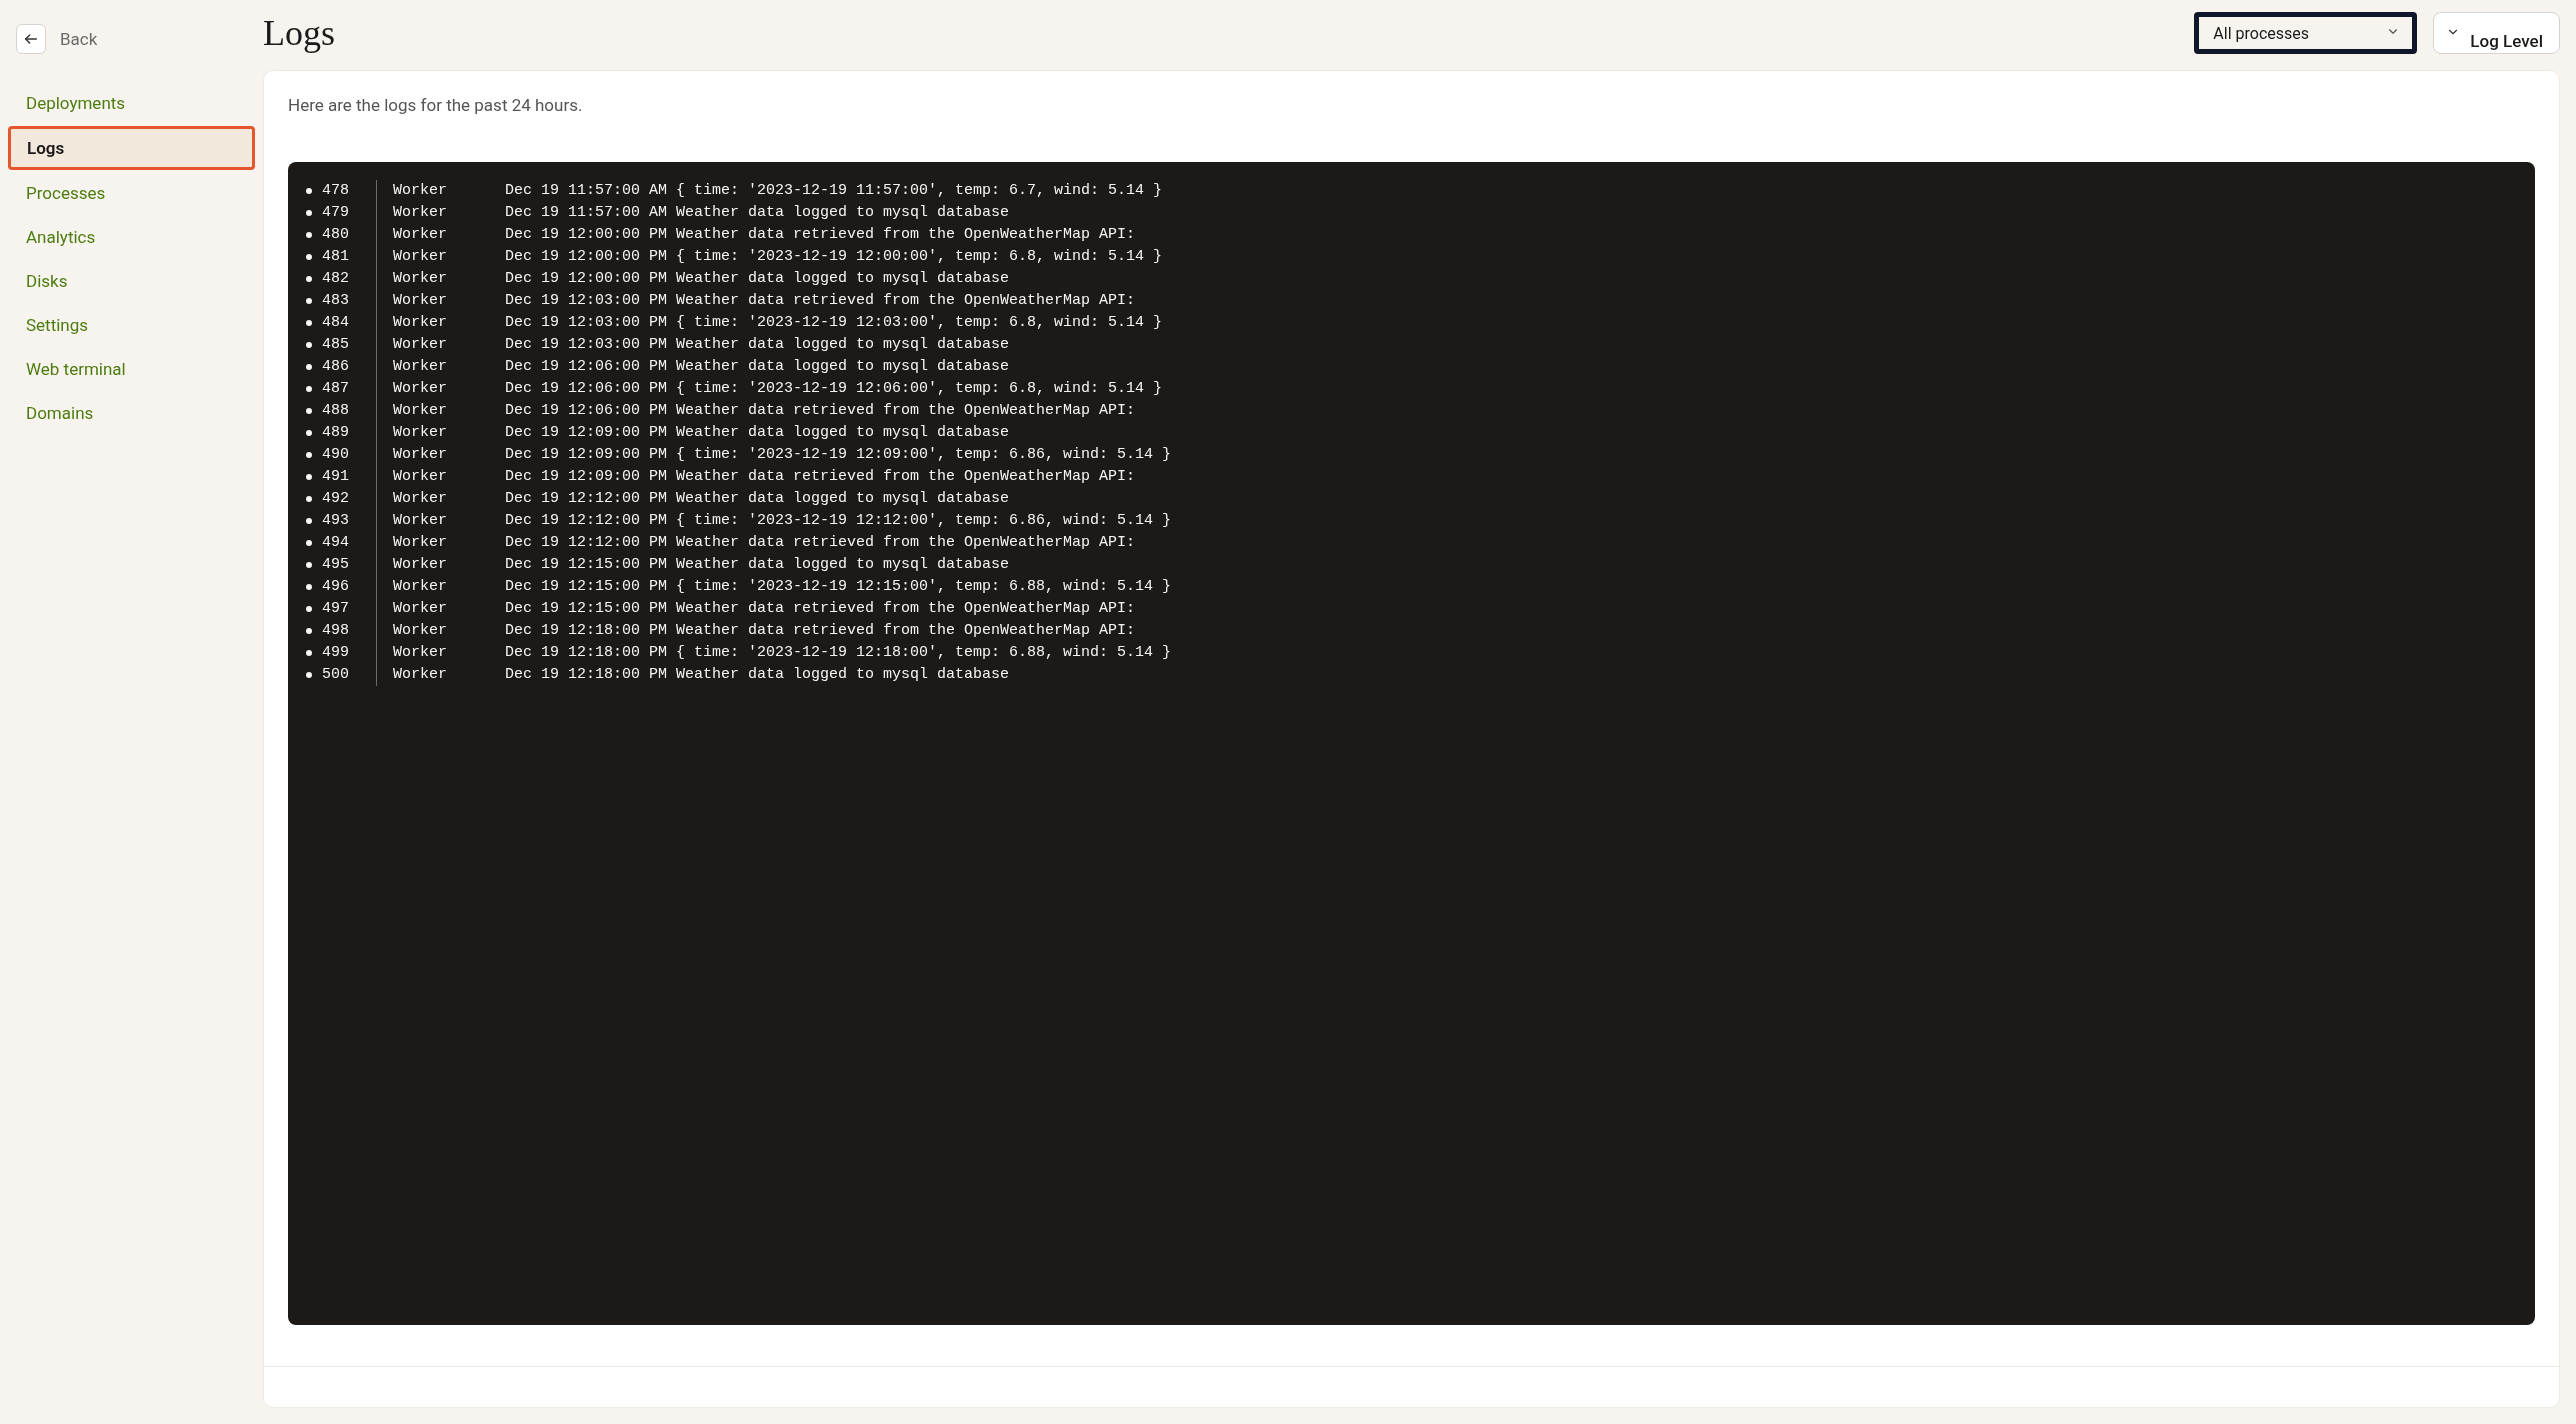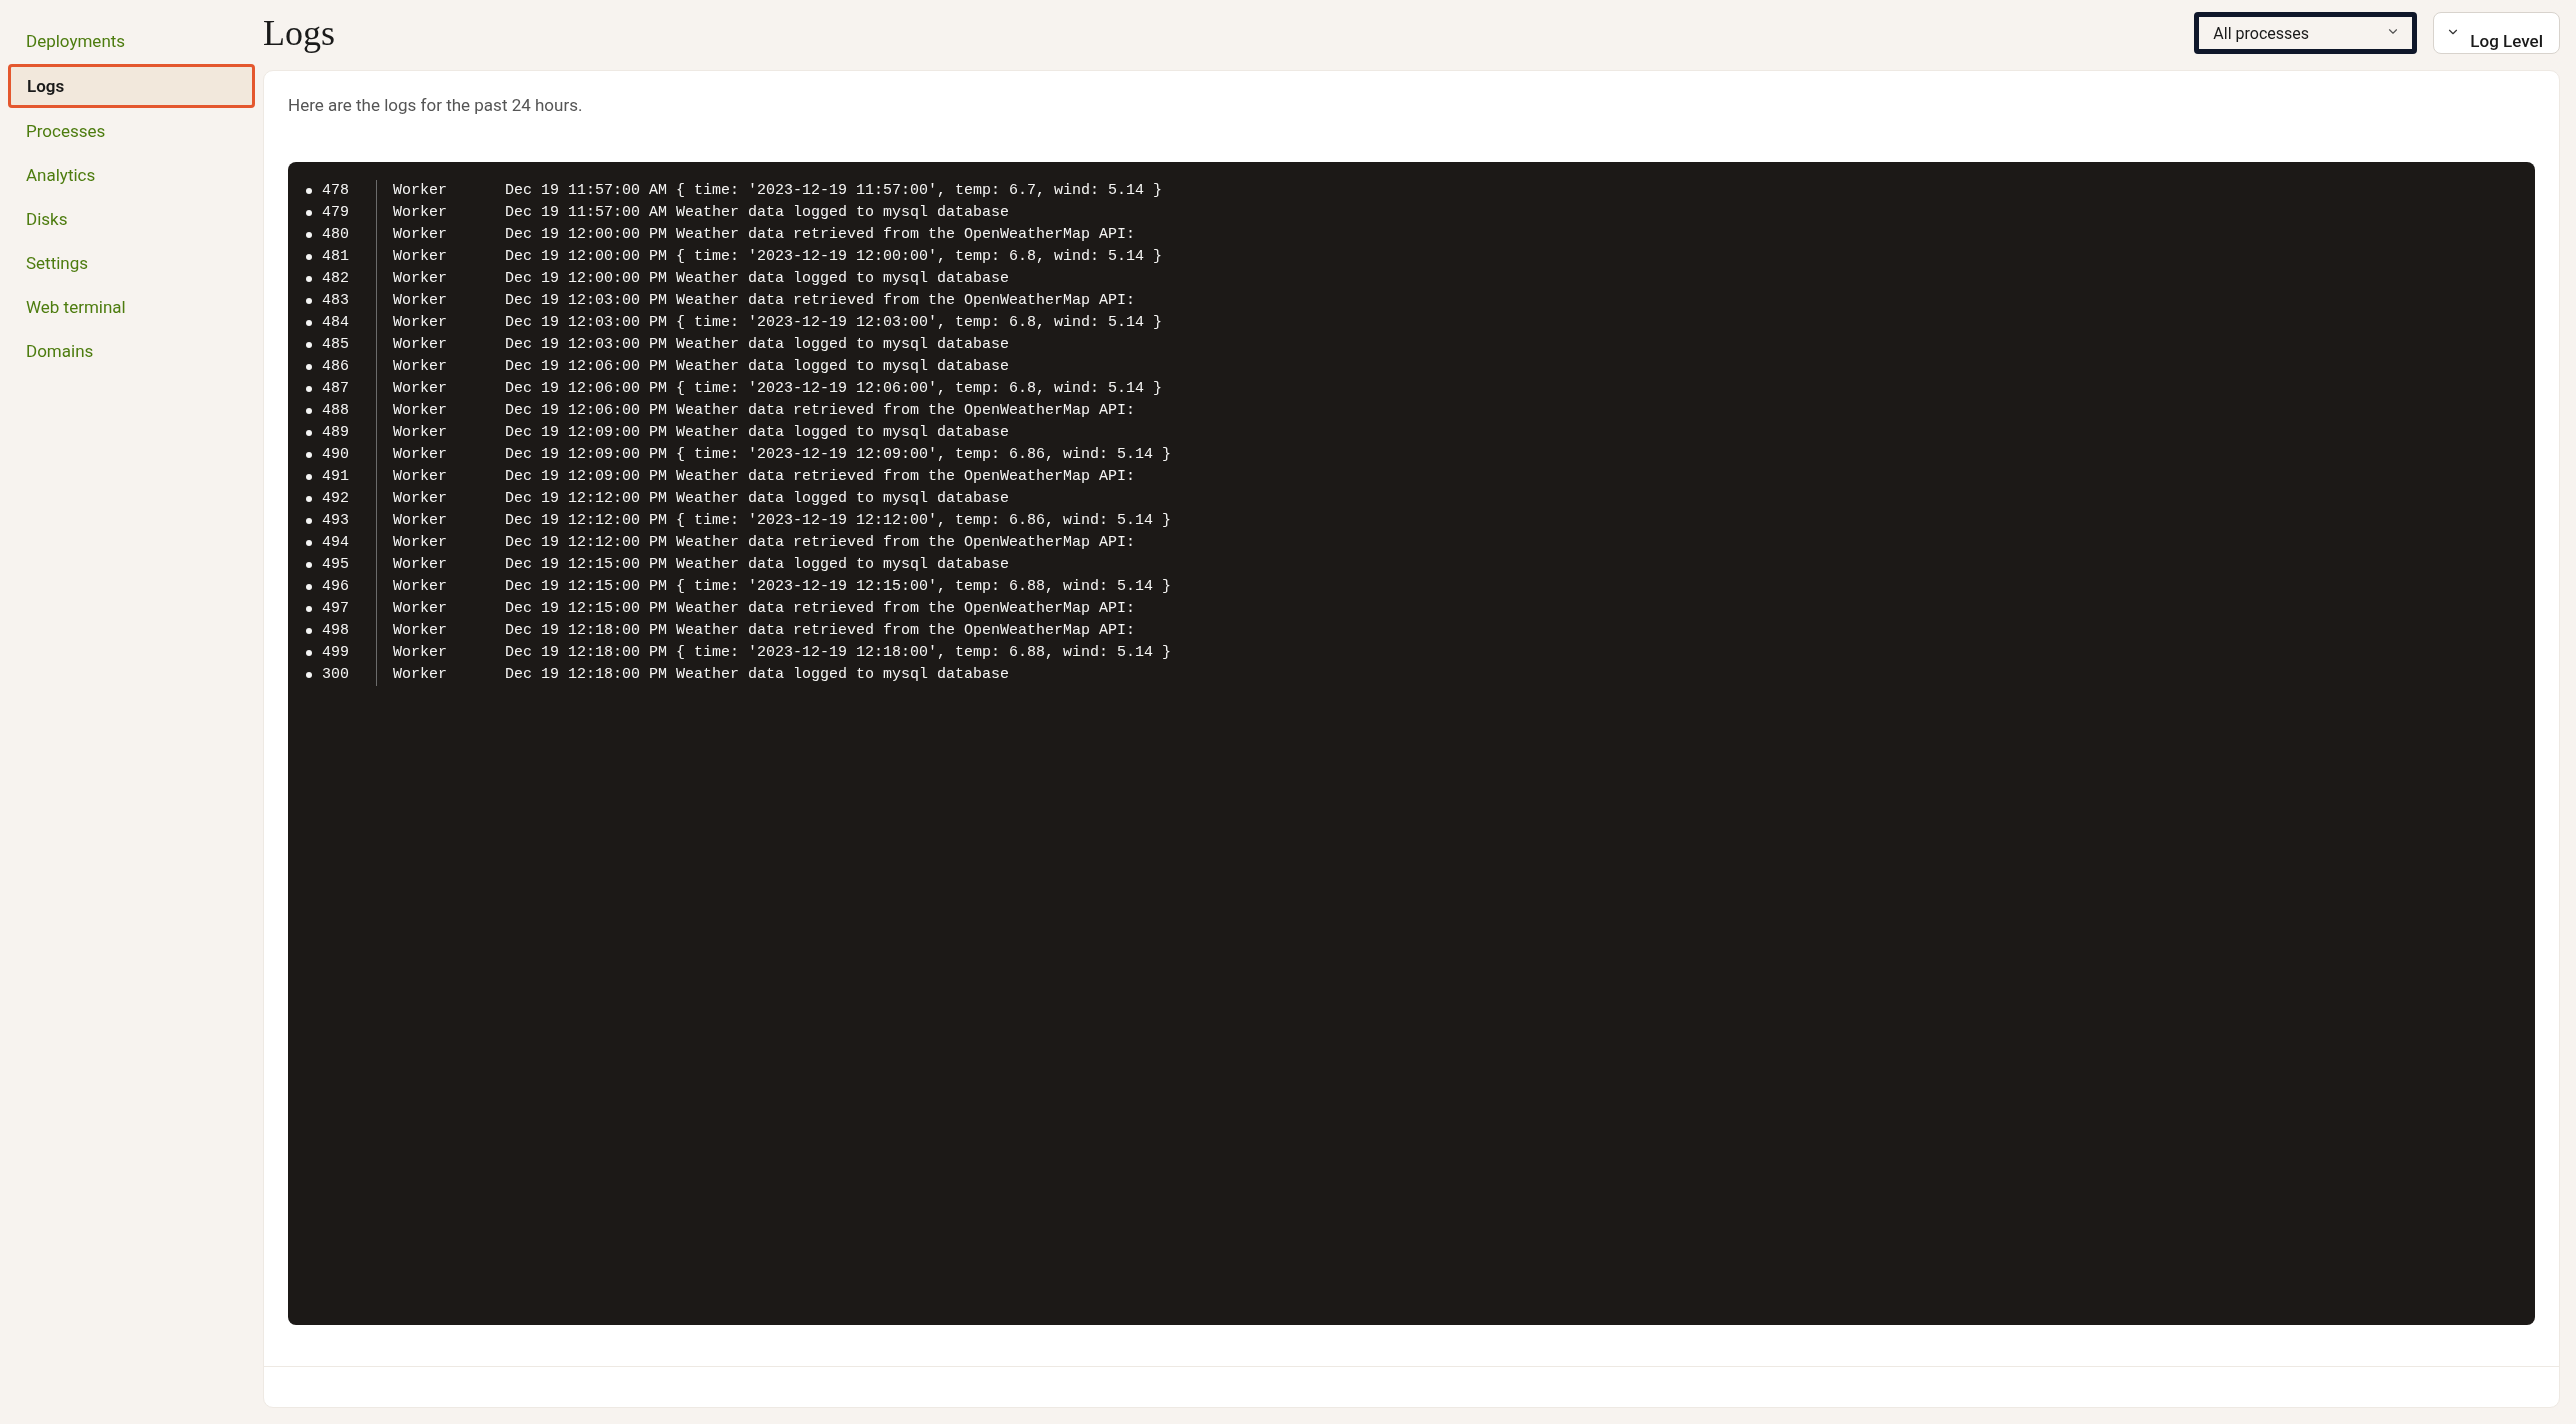--- a/index.html
+++ b/index.html
@@ -169,20 +169,29 @@
   .toggle .knob {
     width: 20px; height: 20px; border-radius: 50%; background: #fff;
     position: absolute; top: 3px; right: 3px;
   }
 </style>
 </head>
 <body>
 
 <div class="app">
   <aside class="sidebar">
+    <div class="back-btn">
+      <span class="back-icon-box">
+        <svg width="16" height="16" viewBox="0 0 24 24" fill="none" stroke="#333" stroke-width="2.2" stroke-linecap="round" stroke-linejoin="round">
+            <line x1="20" y1="12" x2="4" y2="12"></line>
+            <polyline points="10 18 4 12 10 6"></polyline>
+          </svg>
+      </span>
+      <span class="back-label">Back</span>
+    </div>
     <nav class="nav" id="nav">
         <div class="nav-item">Deployments</div>
         <div class="nav-item active">Logs</div>
         <div class="nav-item">Processes</div>
         <div class="nav-item">Analytics</div>
         <div class="nav-item">Disks</div>
         <div class="nav-item">Settings</div>
         <div class="nav-item">Web terminal</div>
         <div class="nav-item">Domains</div>
       </nav>
@@ -232,21 +241,21 @@
             <div class="log-row"><span class="dot"></span><span class="lineno">490</span><span class="vline"></span><span class="proc">Worker</span><span class="ts">Dec 19 12:09:00 PM</span><span class="msg">{ time: '2023-12-19 12:09:00', temp: 6.86, wind: 5.14 }</span></div>
             <div class="log-row"><span class="dot"></span><span class="lineno">491</span><span class="vline"></span><span class="proc">Worker</span><span class="ts">Dec 19 12:09:00 PM</span><span class="msg">Weather data retrieved from the OpenWeatherMap API:</span></div>
             <div class="log-row"><span class="dot"></span><span class="lineno">492</span><span class="vline"></span><span class="proc">Worker</span><span class="ts">Dec 19 12:12:00 PM</span><span class="msg">Weather data logged to mysql database</span></div>
             <div class="log-row"><span class="dot"></span><span class="lineno">493</span><span class="vline"></span><span class="proc">Worker</span><span class="ts">Dec 19 12:12:00 PM</span><span class="msg">{ time: '2023-12-19 12:12:00', temp: 6.86, wind: 5.14 }</span></div>
             <div class="log-row"><span class="dot"></span><span class="lineno">494</span><span class="vline"></span><span class="proc">Worker</span><span class="ts">Dec 19 12:12:00 PM</span><span class="msg">Weather data retrieved from the OpenWeatherMap API:</span></div>
             <div class="log-row"><span class="dot"></span><span class="lineno">495</span><span class="vline"></span><span class="proc">Worker</span><span class="ts">Dec 19 12:15:00 PM</span><span class="msg">Weather data logged to mysql database</span></div>
             <div class="log-row"><span class="dot"></span><span class="lineno">496</span><span class="vline"></span><span class="proc">Worker</span><span class="ts">Dec 19 12:15:00 PM</span><span class="msg">{ time: '2023-12-19 12:15:00', temp: 6.88, wind: 5.14 }</span></div>
             <div class="log-row"><span class="dot"></span><span class="lineno">497</span><span class="vline"></span><span class="proc">Worker</span><span class="ts">Dec 19 12:15:00 PM</span><span class="msg">Weather data retrieved from the OpenWeatherMap API:</span></div>
             <div class="log-row"><span class="dot"></span><span class="lineno">498</span><span class="vline"></span><span class="proc">Worker</span><span class="ts">Dec 19 12:18:00 PM</span><span class="msg">Weather data retrieved from the OpenWeatherMap API:</span></div>
             <div class="log-row"><span class="dot"></span><span class="lineno">499</span><span class="vline"></span><span class="proc">Worker</span><span class="ts">Dec 19 12:18:00 PM</span><span class="msg">{ time: '2023-12-19 12:18:00', temp: 6.88, wind: 5.14 }</span></div>
-            <div class="log-row"><span class="dot"></span><span class="lineno">300</span><span class="vline"></span><span class="proc">Worker</span><span class="ts">Dec 19 12:18:00 PM</span><span class="msg">Weather data logged to mysql database</span></div>
+            <div class="log-row"><span class="dot"></span><span class="lineno">500</span><span class="vline"></span><span class="proc">Worker</span><span class="ts">Dec 19 12:18:00 PM</span><span class="msg">Weather data logged to mysql database</span></div>
           </div>
       </div>
 
       <hr class="hr-sep">
 
     </div>
   </main>
 </div>
 
 

